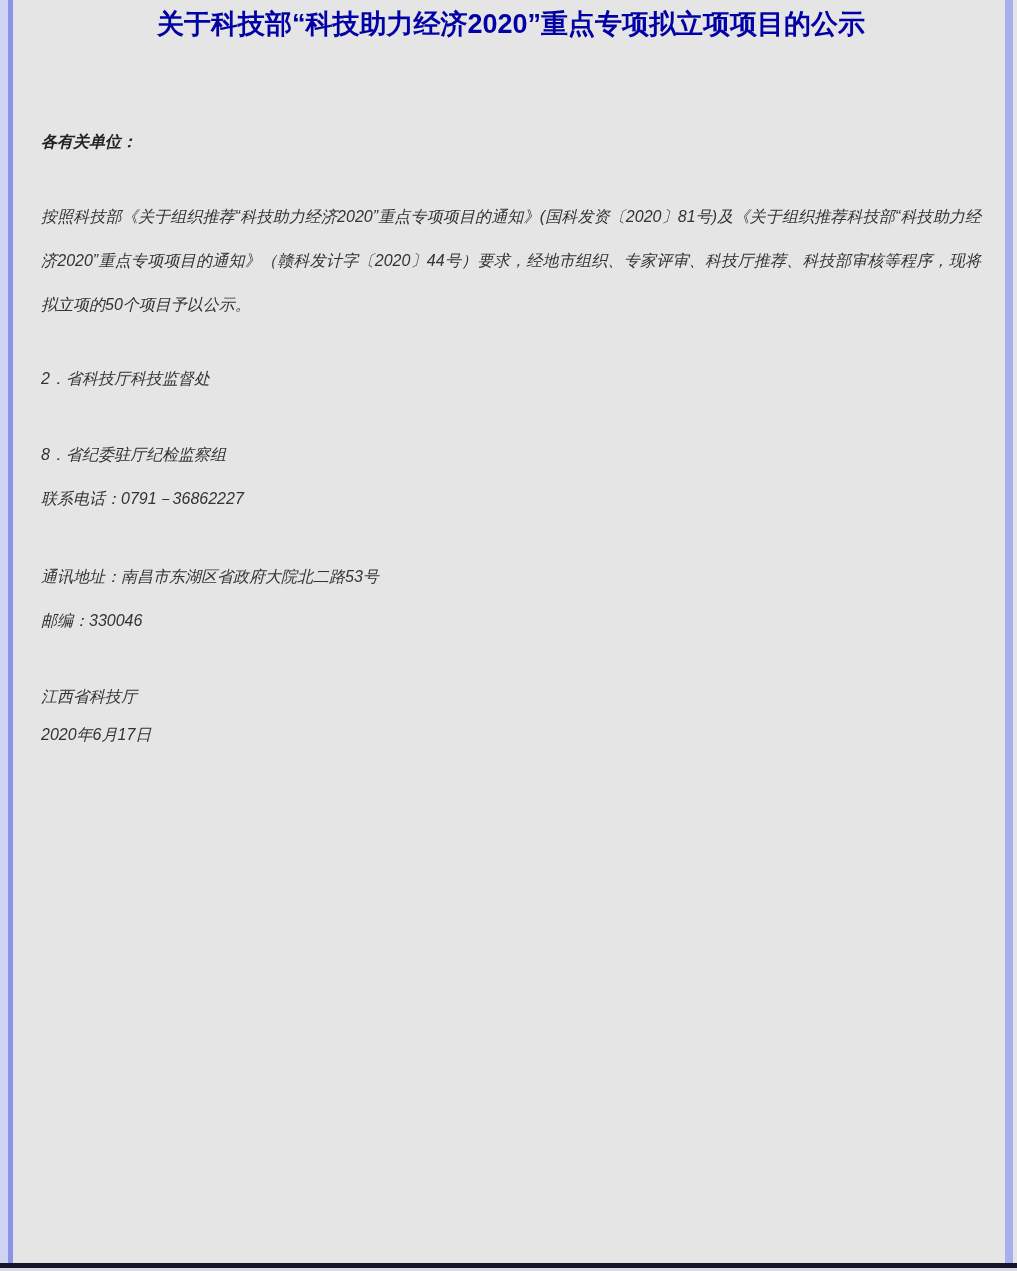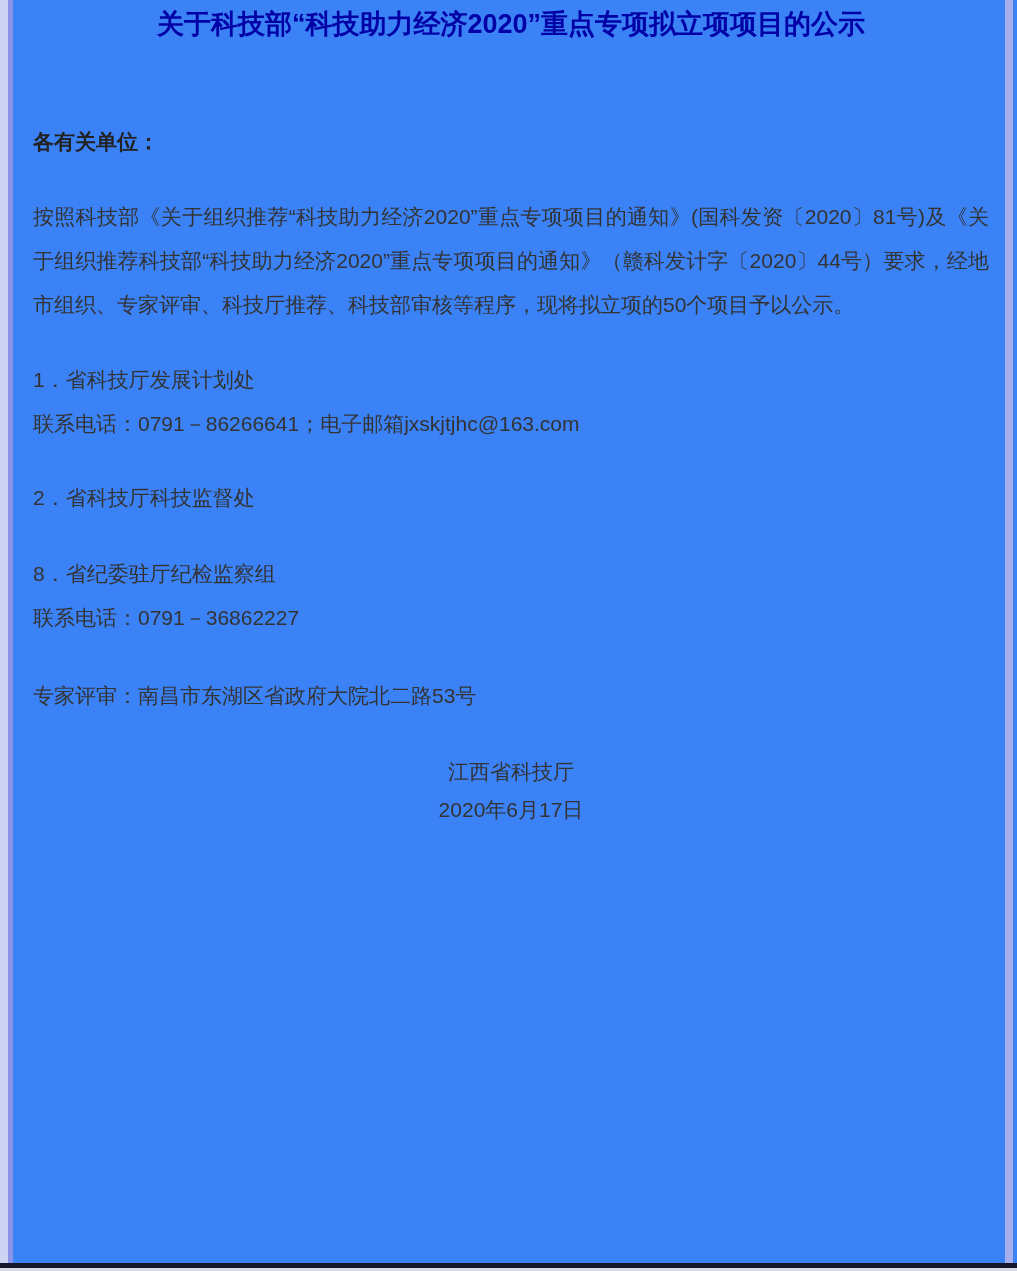--- a/index.html
+++ b/index.html
@@ -10,21 +10,21 @@
   body {
     width: 1017px;
     height: 1271px;
     overflow: hidden;
     font-family: "Liberation Sans", "DejaVu Sans", sans-serif;
   }
   .page {
     position: relative;
     width: 1017px;
     height: 1271px;
-    background: #3b82f6;
+    background: #e5e5e5;
   }
   .strip-left-outer {
     position: absolute;
     left: 0; top: 0;
     width: 8px; height: 1263px;
   }
   .strip-left-inner {
     position: absolute;
     left: 8px; top: 0;
     width: 5px; height: 1263px;
@@ -57,45 +57,46 @@
   }
   .doc-title {
     margin: 4px 0 0 0;
     font-size: 27px;
     font-weight: bold;
     text-align: center;
     line-height: 40px;
     letter-spacing: 0px;
   }
   .para, .block {
-    font-size: 21px;
+    font-size: 16px;
     line-height: 44px;
     color: #333333;
-    margin: 0;
+    margin: 8px;
     text-align: justify;
+    font-style: italic;
   }
   .salutation {
     margin-top: 76px;
     font-weight: bold;
     color: #222222;
   }
   .p1 { margin-top: 31px; }
   .p2 { margin-top: 26px; }
   .contacts-heading {
     margin-top: 23px;
     font-weight: bold;
     color: #222222;
   }
   .contact-1 { margin-top: 31px; }
   .contact-2 { margin-top: 30px; }
   .contact-3 { margin-top: 32px; }
   .address { margin-top: 34px; }
   .signature {
     margin-top: 35px;
-    text-align: center;
+    text-align: left;
     line-height: 38px;
   }
   .line { display: block; }
 </style>
 </head>
 <body>
 
 <div class="page">
 
   <div class="strip-left-outer" style="background: rgb(205, 211, 243);"></div>
@@ -108,36 +109,33 @@
     <div class="inner">
 
       <h1 class="doc-title" style="color: rgb(1, 1, 166);">关于科技部“科技助力经济2020”重点专项拟立项项目的公示</h1>
 
       <p class="para salutation">各有关单位：</p>
 
       <p class="para p1">按照科技部《关于组织推荐“科技助力经济2020”重点专项项目的通知》(国科发资〔2020〕81号)及《关于组织推荐科技部“科技助力经济2020”重点专项项目的通知》（赣科发计字〔2020〕44号）要求，经地市组织、专家评审、科技厅推荐、科技部审核等程序，现将拟立项的50个项目予以公示。</p>
 
 
 
-      <p class="block contact-1">
-        <span class="line">1．省科技厅发展计划处</span>
-        <span class="line">联系电话：0791－86266641；电子邮箱jxskjtjhc@163.com</span>
-      </p>
 
       <p class="block contact-2">
         <span class="line">2．省科技厅科技监督处</span>
       </p>
 
       <p class="block contact-3">
         <span class="line">8．省纪委驻厅纪检监察组</span>
         <span class="line">联系电话：0791－36862227</span>
       </p>
 
       <p class="block address">
-        <span class="line">专家评审：南昌市东湖区省政府大院北二路53号</span>
+        <span class="line">通讯地址：南昌市东湖区省政府大院北二路53号</span>
+        <span class="line">邮编：330046</span>
       </p>
 
       <p class="block signature">
         <span class="line">江西省科技厅</span>
         <span class="line">2020年6月17日</span>
       </p>
 
     </div>
   </div>
 </div>

